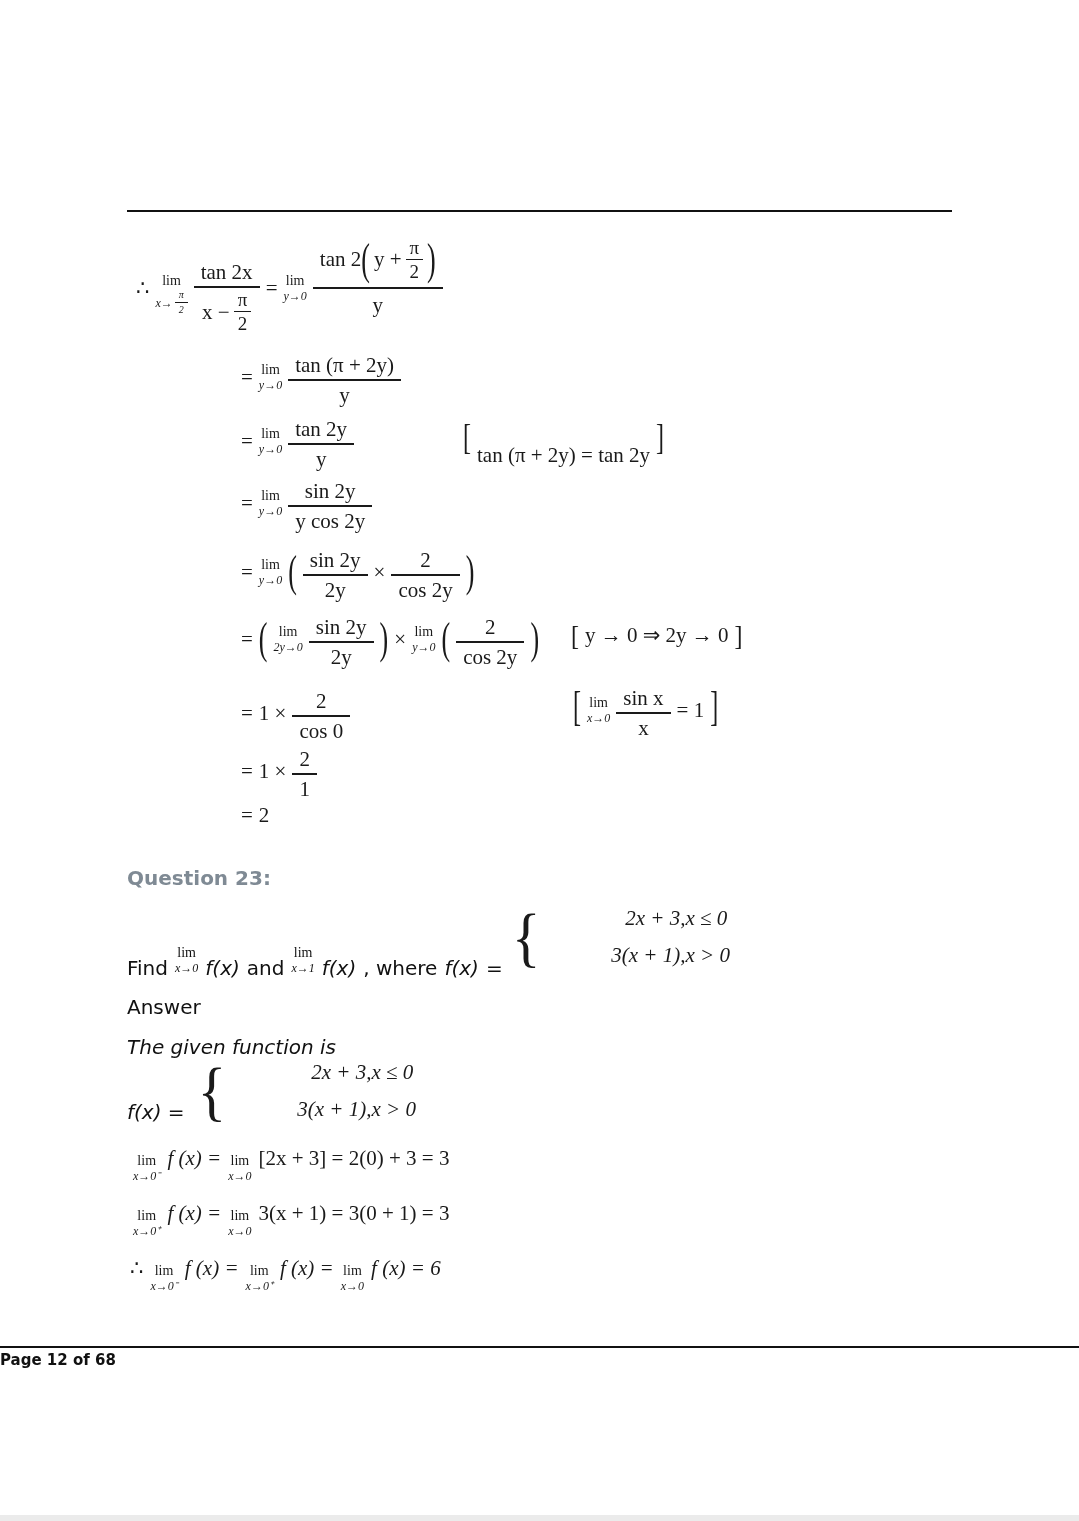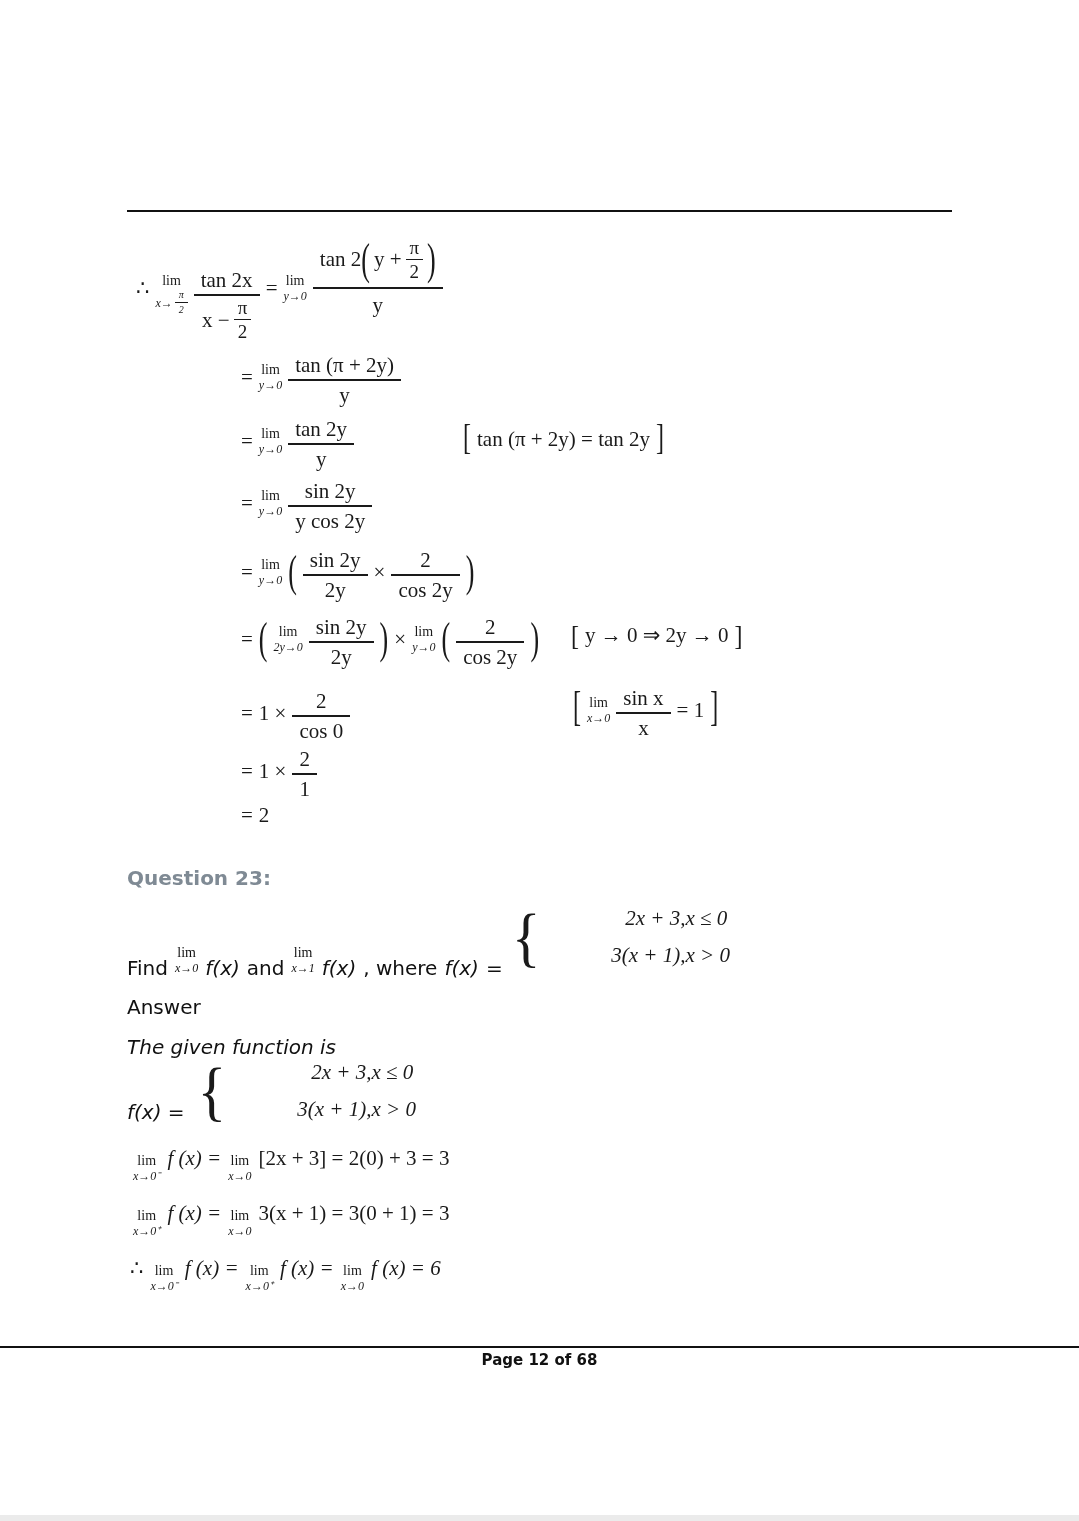--- a/index.html
+++ b/index.html
@@ -5,21 +5,21 @@
   html,body { margin:0; padding:0; background:#ffffff; }
   .page {
     position:relative; width:1079px; height:1521px; background:#ffffff;
     font-family:"DejaVu Sans", sans-serif; color:#121212; overflow:hidden;
   }
   
   .header { position:absolute; left:127px; right:127px; top:186px;
     display:flex; justify-content:space-between; font-size:17px; color:#111; }
   .header-rule { position:absolute; left:127px; right:127px; top:210px; border-top:2px solid #111; }
   .footer-rule { position:absolute; left:0; right:0; top:1346px; border-top:2px solid #111; }
-  .footer-text { position:absolute; left:0; right:0; top:1351px; text-align:center;
+  .footer-text { position:absolute; left:0; right:0; top:1351px; 
     font-size:15px; font-weight:bold; color:#111; }
   .bottom-edge { position:absolute; left:0; right:0; bottom:0; height:6px; background:#ebebeb; }
 
   
   .math { position:absolute; display:flex; align-items:flex-start;
     font-family:"Liberation Serif", serif; font-size:21px; color:#1a1a1a; white-space:nowrap; }
   .math > * { margin:0 3px; }
   .t { display:inline-block; line-height:1.15; }
   .frac { display:inline-flex; flex-direction:column; align-items:stretch; }
   .num, .den { display:flex; justify-content:center; align-items:center; padding:2px 7px; line-height:1.15; }
@@ -71,21 +71,21 @@
     <span class="lim" style="margin-top:41px">
       <span class="w">lim</span>
       <span class="sub">
         <span>x→</span>
         <span class="sfrac tiny">
           <span class="n">π</span>
           <span class="d">2</span>
         </span>
       </span>
     </span>
-    <span class="frac" style="margin-top:34px">
+    <span class="frac" style="margin-top:26px">
       <span class="num">
         <span class="t">tan 2x</span>
       </span>
       <span class="den">
         <span class="t">x −</span>
         <span class="sfrac">
           <span class="n">π</span>
           <span class="d">2</span>
         </span>
       </span>
@@ -138,21 +138,21 @@
       <span class="num">
         <span class="t">tan 2y</span>
       </span>
       <span class="den">
         <span class="t">y</span>
       </span>
     </span>
   </div>
   <div class="math" style="left:460px; top:424px;">
     <span class="sqbr" style="--sy:1.5">[</span>
-    <span class="t" style="margin-top:3px">tan (π + 2y) = tan 2y</span>
+    <span class="t" style="margin-top:19px">tan (π + 2y) = tan 2y</span>
     <span class="sqbr" style="--sy:1.5">]</span>
   </div>
 
   <div class="math" style="left:238px; top:472px;">
     <span class="t" style="margin-top:19px">=</span>
     <span class="lim" style="margin-top:16px">
       <span class="w">lim</span>
       <span class="sub">y→0</span>
     </span>
     <span class="frac" style="margin-top:5px">

